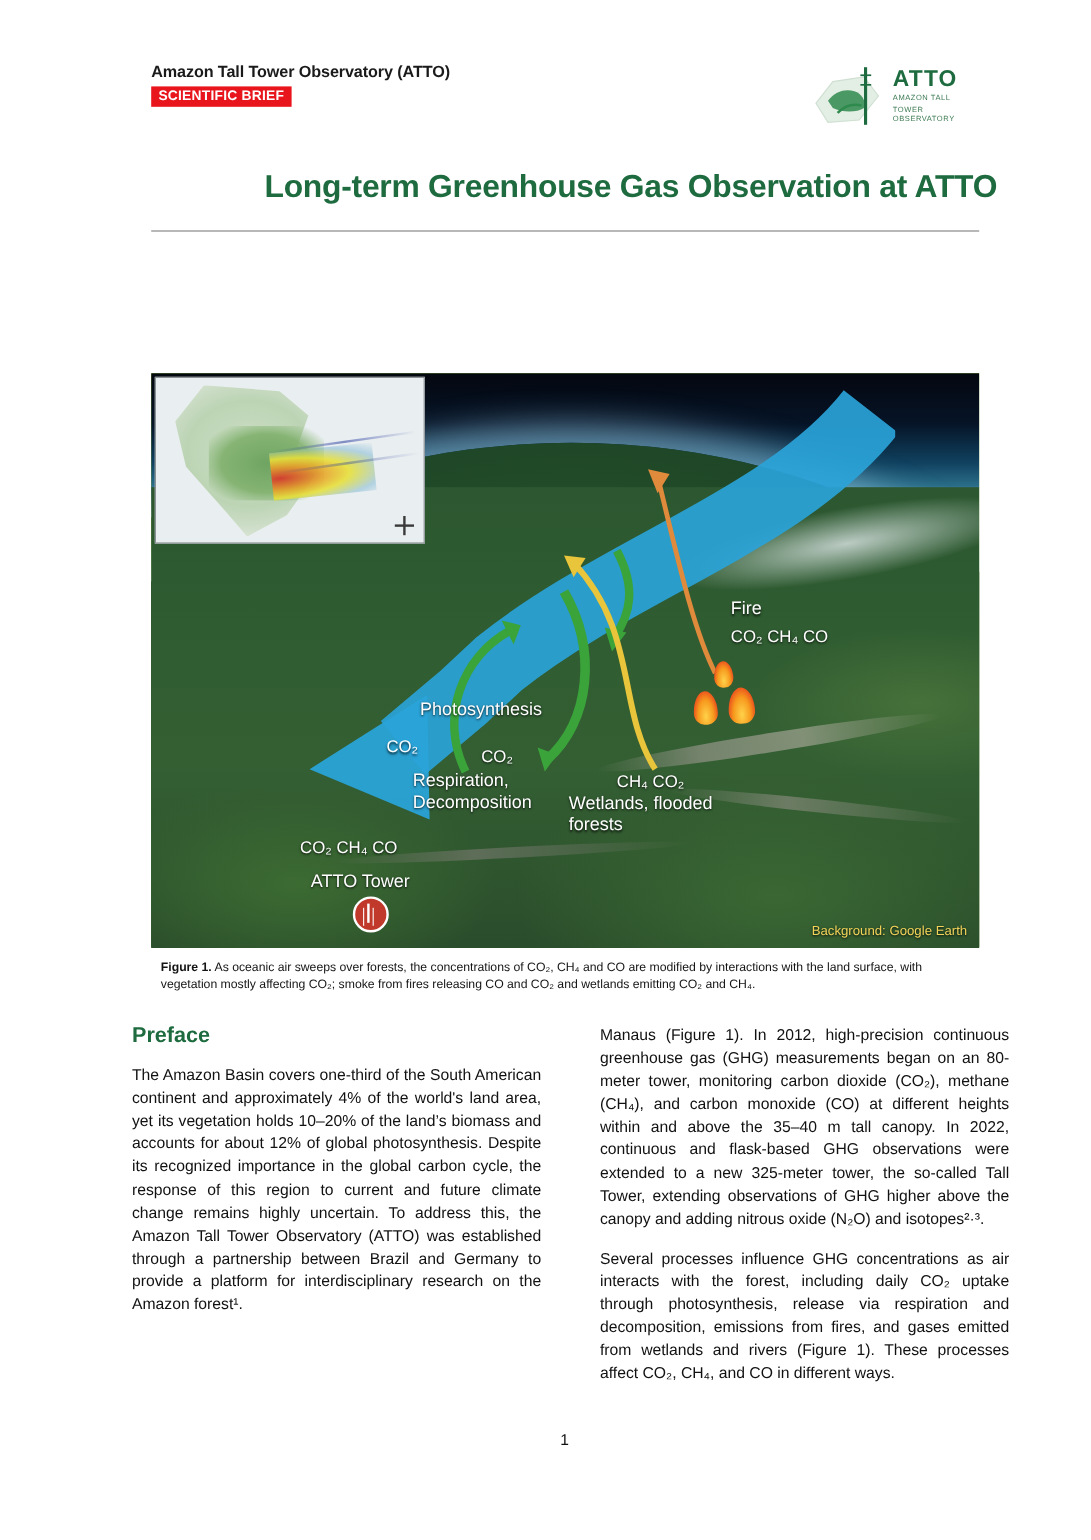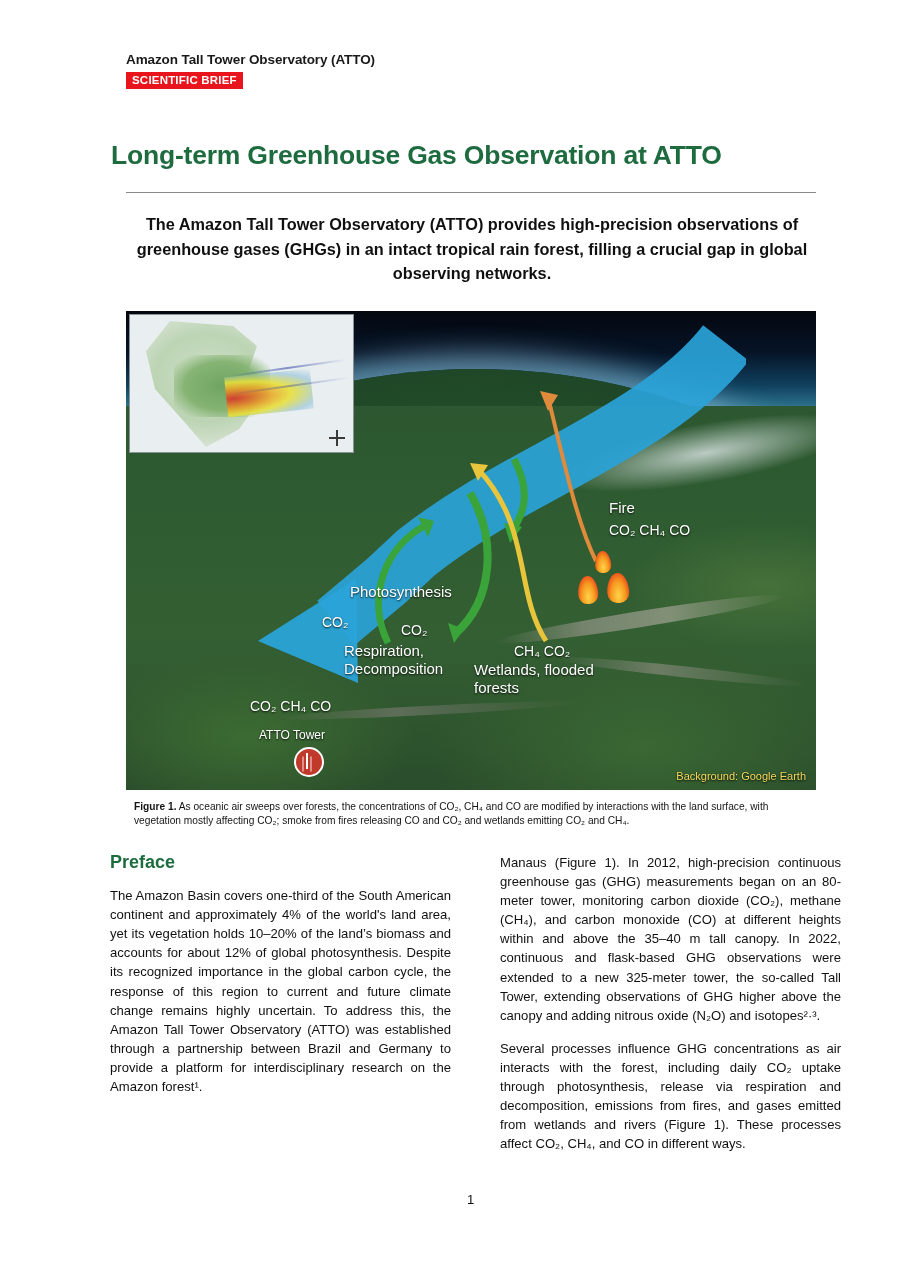--- a/index.html
+++ b/index.html
@@ -80,21 +80,21 @@
     line-height: 8.5px;
     margin-top: 1px;
   }
 
   
   .doc-title {
     position: absolute;
     left: 95px;
     top: 140px;
     width: 720px;
-    text-align: left;
+    text-align: right;
     font-size: 26.5px;
     font-weight: bold;
     color: #1d6b3f;
     letter-spacing: -0.2px;
   }
   .rule {
     position: absolute;
     left: 110px;
     top: 192px;
     width: 690px;
@@ -249,21 +249,21 @@
   .fig-label.small { font-size: 14px; }
   .lbl-fire { left: 483px; top: 188px; }
   .lbl-fire-gas { left: 483px; top: 210px; }
   .lbl-photo { left: 224px; top: 272px; }
   .lbl-co2-left { left: 196px; top: 302px; }
   .lbl-co2-right { left: 275px; top: 310px; }
   .lbl-resp { left: 218px; top: 331px; }
   .lbl-wet-gas { left: 388px; top: 331px; }
   .lbl-wet { left: 348px; top: 350px; }
   .lbl-tower-gas { left: 124px; top: 386px; }
-  .lbl-tower { left: 133px; top: 415px; font-size: 12px; }
+  .lbl-tower { left: 133px; top: 415px; font-size: 15px; }
   .credit {
     position: absolute;
     right: 10px;
     bottom: 8px;
     color: #f2d45a;
     font-size: 11px;
     text-shadow: 0 1px 2px rgba(0,0,0,0.9);
   }
   .tower-badge {
     position: absolute;
@@ -338,26 +338,42 @@
 </style>
 </head>
 <body>
 
 <div class="page">
 
   <div class="header">
     <div class="header-title">Amazon Tall Tower Observatory (ATTO)</div>
     <div class="header-badge">SCIENTIFIC BRIEF</div>
 
+    <div class="logo">
+      <div class="logo-mark">
+        <svg width="62" height="52" viewBox="0 0 62 52" xmlns="http://www.w3.org/2000/svg">
+          <polygon points="4,32 18,14 44,10 56,26 40,46 14,48" fill="#e3eee4" stroke="#cfe0d2" stroke-width="1"></polygon>
+          <path d="M14,30 C20,22 28,20 36,22 C42,24 46,30 44,36 C38,40 26,40 18,36 Z" fill="#2f8a4e" opacity="0.85"></path>
+          <path d="M22,40 C28,34 34,32 42,34" stroke="#2f8a4e" stroke-width="2" fill="none"></path>
+          <rect x="44" y="2" width="2.6" height="48" fill="#1d6b3f"></rect>
+          <rect x="41" y="8" width="9" height="1.4" fill="#1d6b3f"></rect>
+          <rect x="41" y="16" width="9" height="1.4" fill="#1d6b3f"></rect>
+        </svg>
+      </div>
+      <div class="logo-text">
+        <div class="logo-atto">ATTO</div>
+        <div class="logo-sub">AMAZON TALL</div>
+        <div class="logo-sub">TOWER OBSERVATORY</div>
+      </div>
+    </div>
   </div>
 
   <div class="doc-title">Long-term Greenhouse Gas Observation at ATTO</div>
   <div class="rule"></div>
 
-  <div class="lead">The Amazon Tall Tower Observatory (ATTO) provides high-precision observations of greenhouse gases (GHGs) in an intact tropical rain forest, filling a crucial gap in global observing networks.</div>
 
   <div class="figure">
     <div class="sky"></div>
     <div class="earth-limb"></div>
     <div class="terrain"></div>
     <div class="cloudband"></div>
     <div class="river river1"></div>
     <div class="river river2"></div>
     <div class="river river3"></div>
 

